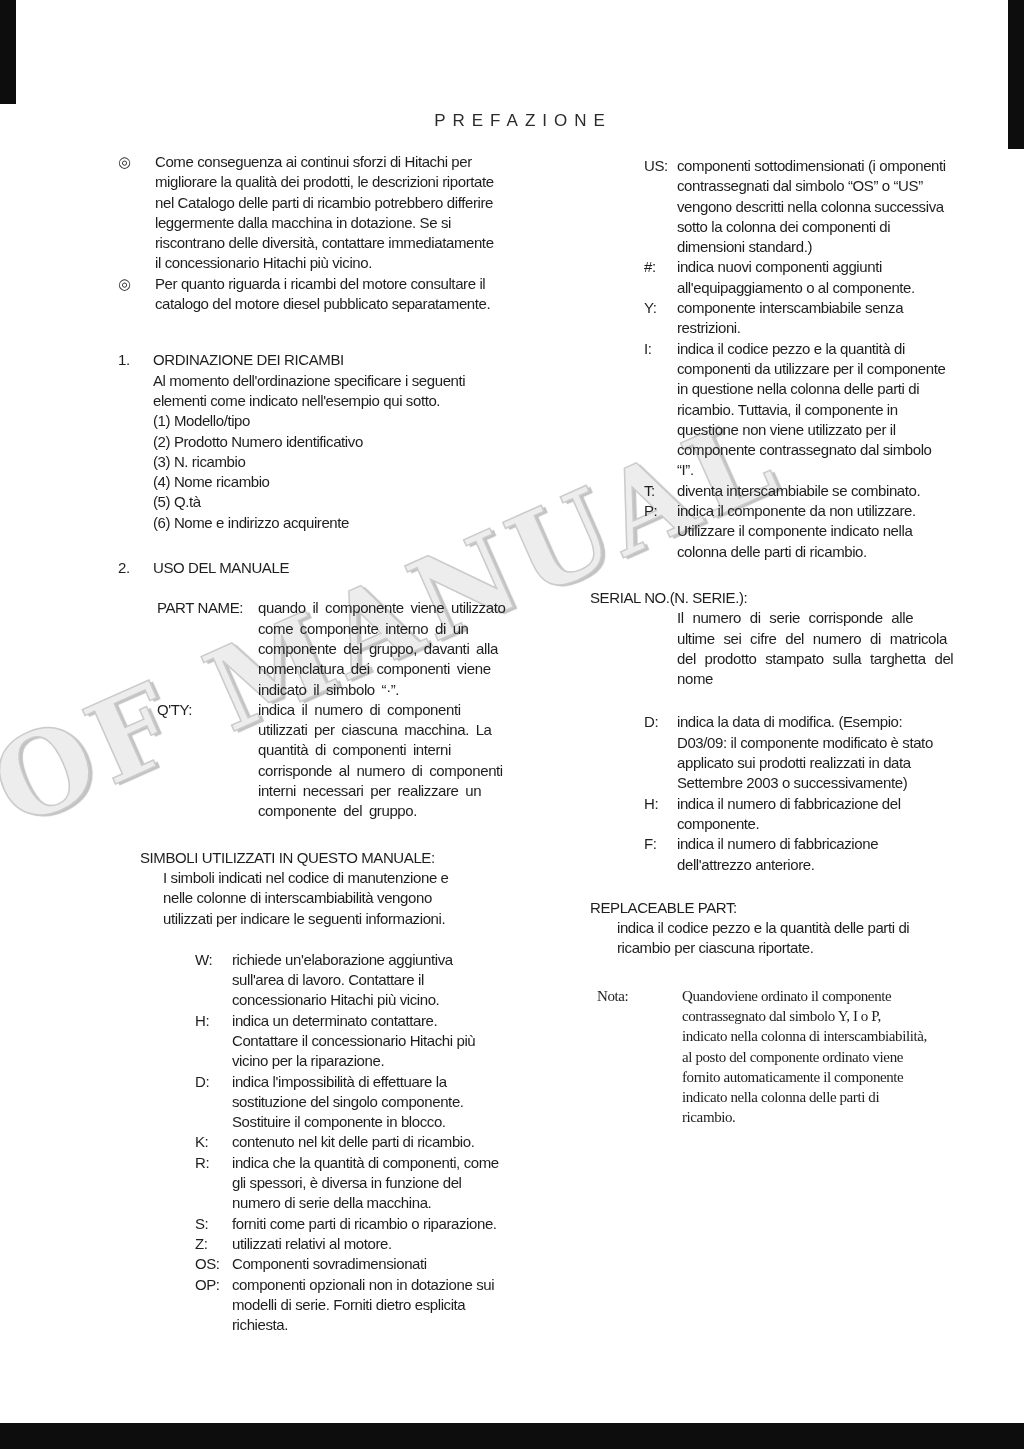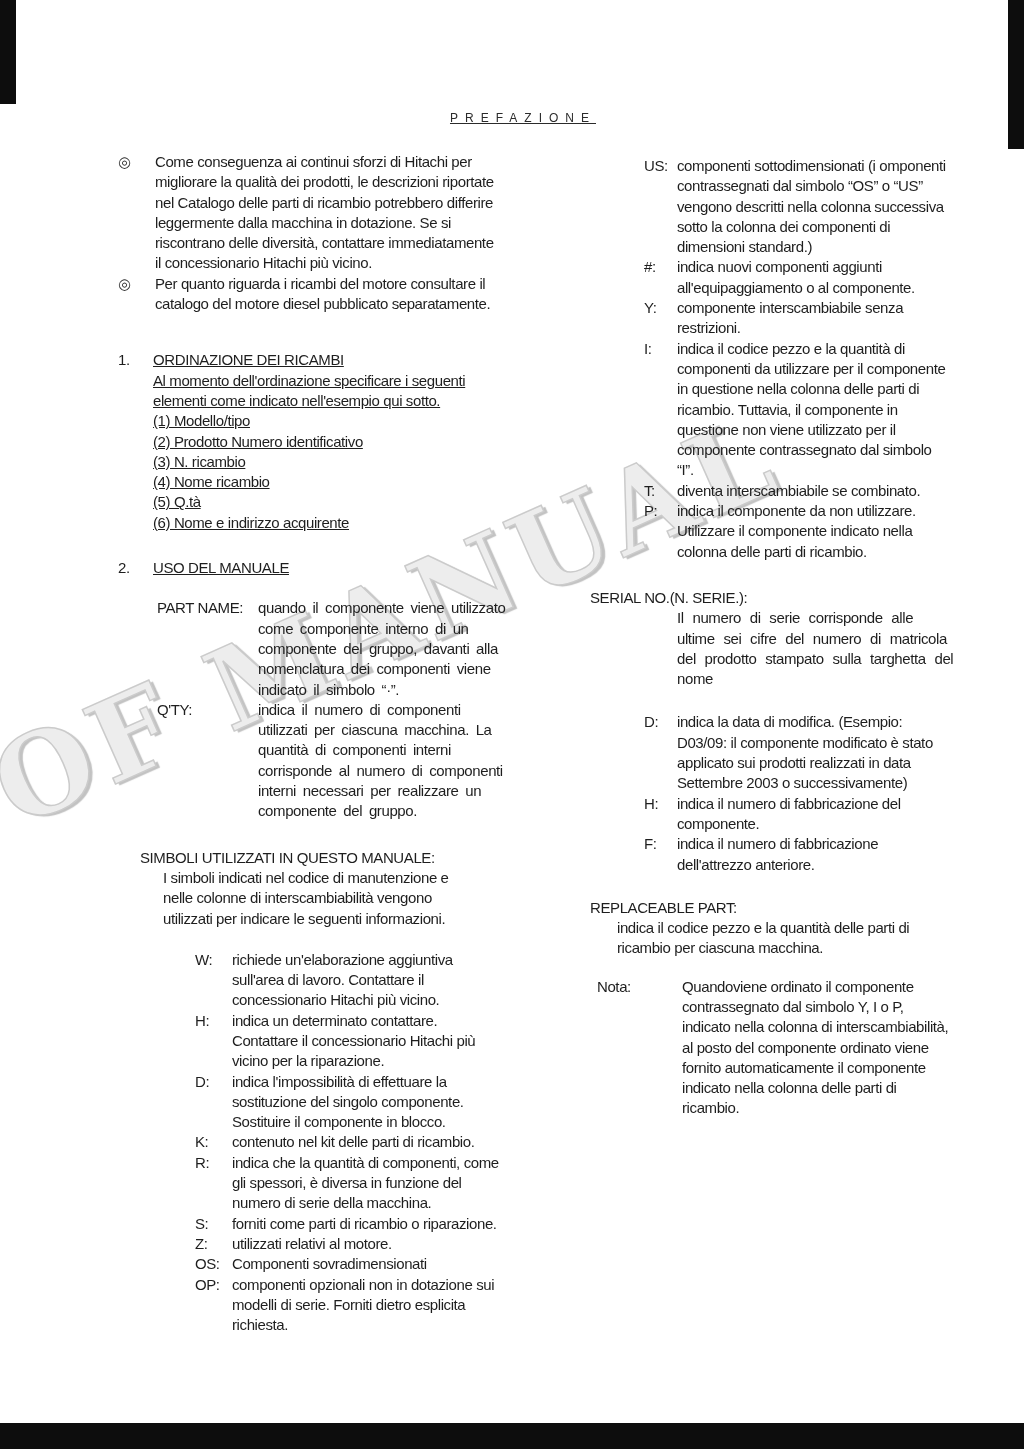--- a/index.html
+++ b/index.html
@@ -20,37 +20,37 @@
   }
   
   .scan-bar{position:absolute;background:#0d0d0d;z-index:3;}
   .scan-bar.left{left:0;top:0;width:16px;height:104px;}
   .scan-bar.right{right:0;top:0;width:16px;height:149px;}
   .scan-bar.bottom{left:0;bottom:0;width:1024px;height:26px;}
   
   .title{
     position:absolute;top:111px;left:0;width:100%;z-index:1;
     text-align:center;padding-left:22px;box-sizing:border-box;
-    font-size:12px;letter-spacing:7px;color:#2b2b2b;text-decoration:underline;
+    font-size:17px;letter-spacing:7px;color:#2b2b2b;
   }
   
   .col{position:absolute;z-index:1;font-size:15px;line-height:20.3px;letter-spacing:-0.4px;}
   .col-left{left:118px;top:152px;width:420px;}
   .col-right{left:590px;top:156px;width:400px;}
   .preline{white-space:pre-line;}
   
   .bullet-row{display:flex;}
   .bullet-marker{width:37px;flex:0 0 37px;font-size:15px;color:#333;}
   .bullet-text{flex:1;}
   
   .section{display:flex;}
   .section.s1{margin-top:36px;}
   .section.s2{margin-top:25px;}
   .section-num{width:35px;flex:0 0 35px;}
-  .section-main{flex:1;text-decoration:underline;}
+  .section-main{flex:1;}
   
   .terms{margin-top:20px;margin-left:39px;}
   .term-row{display:flex;}
   .term-label{width:101px;flex:0 0 101px;}
   .term-text{flex:1;word-spacing:3px;}
   
   .symbols-heading{margin-top:26px;margin-left:22px;}
   .symbols-intro{margin-left:45px;}
   .sym-list{margin-top:21px;}
   .sym-row{display:flex;margin-left:77px;}
@@ -58,21 +58,21 @@
   .sym-row .sym-text{flex:1;}
   
   .rsym-row{display:flex;margin-left:54px;}
   .rsym-label{width:33px;flex:0 0 33px;}
   .rsym-text{flex:1;}
   .serial-heading{margin-top:26px;}
   .serial-text{margin-left:87px;word-spacing:5px;}
   .serial-syms{margin-top:23px;}
   .repl-heading{margin-top:23px;}
   .repl-text{margin-left:27px;}
-  .nota-row{display:flex;margin-top:18px;margin-left:7px;}
+  .nota-row{display:flex;margin-top:27px;margin-left:7px;font-family:Liberation Serif, serif;}
   .nota-label{width:85px;flex:0 0 85px;}
   .nota-text{flex:1;}
 </style>
 </head>
 <body>
 
 <div class="page">
 
   <div class="watermark">PART OF MANUAL</div>
 
@@ -254,21 +254,21 @@
       </div>
       <div class="rsym-row">
         <div class="rsym-label">F:</div>
         <div class="rsym-text preline">indica il numero di fabbricazione
 dell'attrezzo anteriore.</div>
       </div>
     </div>
 
     <div class="repl-heading">REPLACEABLE PART:</div>
     <div class="repl-text preline">indica il codice pezzo e la quantità delle parti di
-ricambio per ciascuna macchina.</div>
+ricambio per ciascuna riportate.</div>
 
     <div class="nota-row">
       <div class="nota-label">Nota:</div>
       <div class="nota-text preline">Quandoviene ordinato il componente
 contrassegnato dal simbolo Y, I o P,
 indicato nella colonna di interscambiabilità,
 al posto del componente ordinato viene
 fornito automaticamente il componente
 indicato nella colonna delle parti di
 ricambio.</div>

